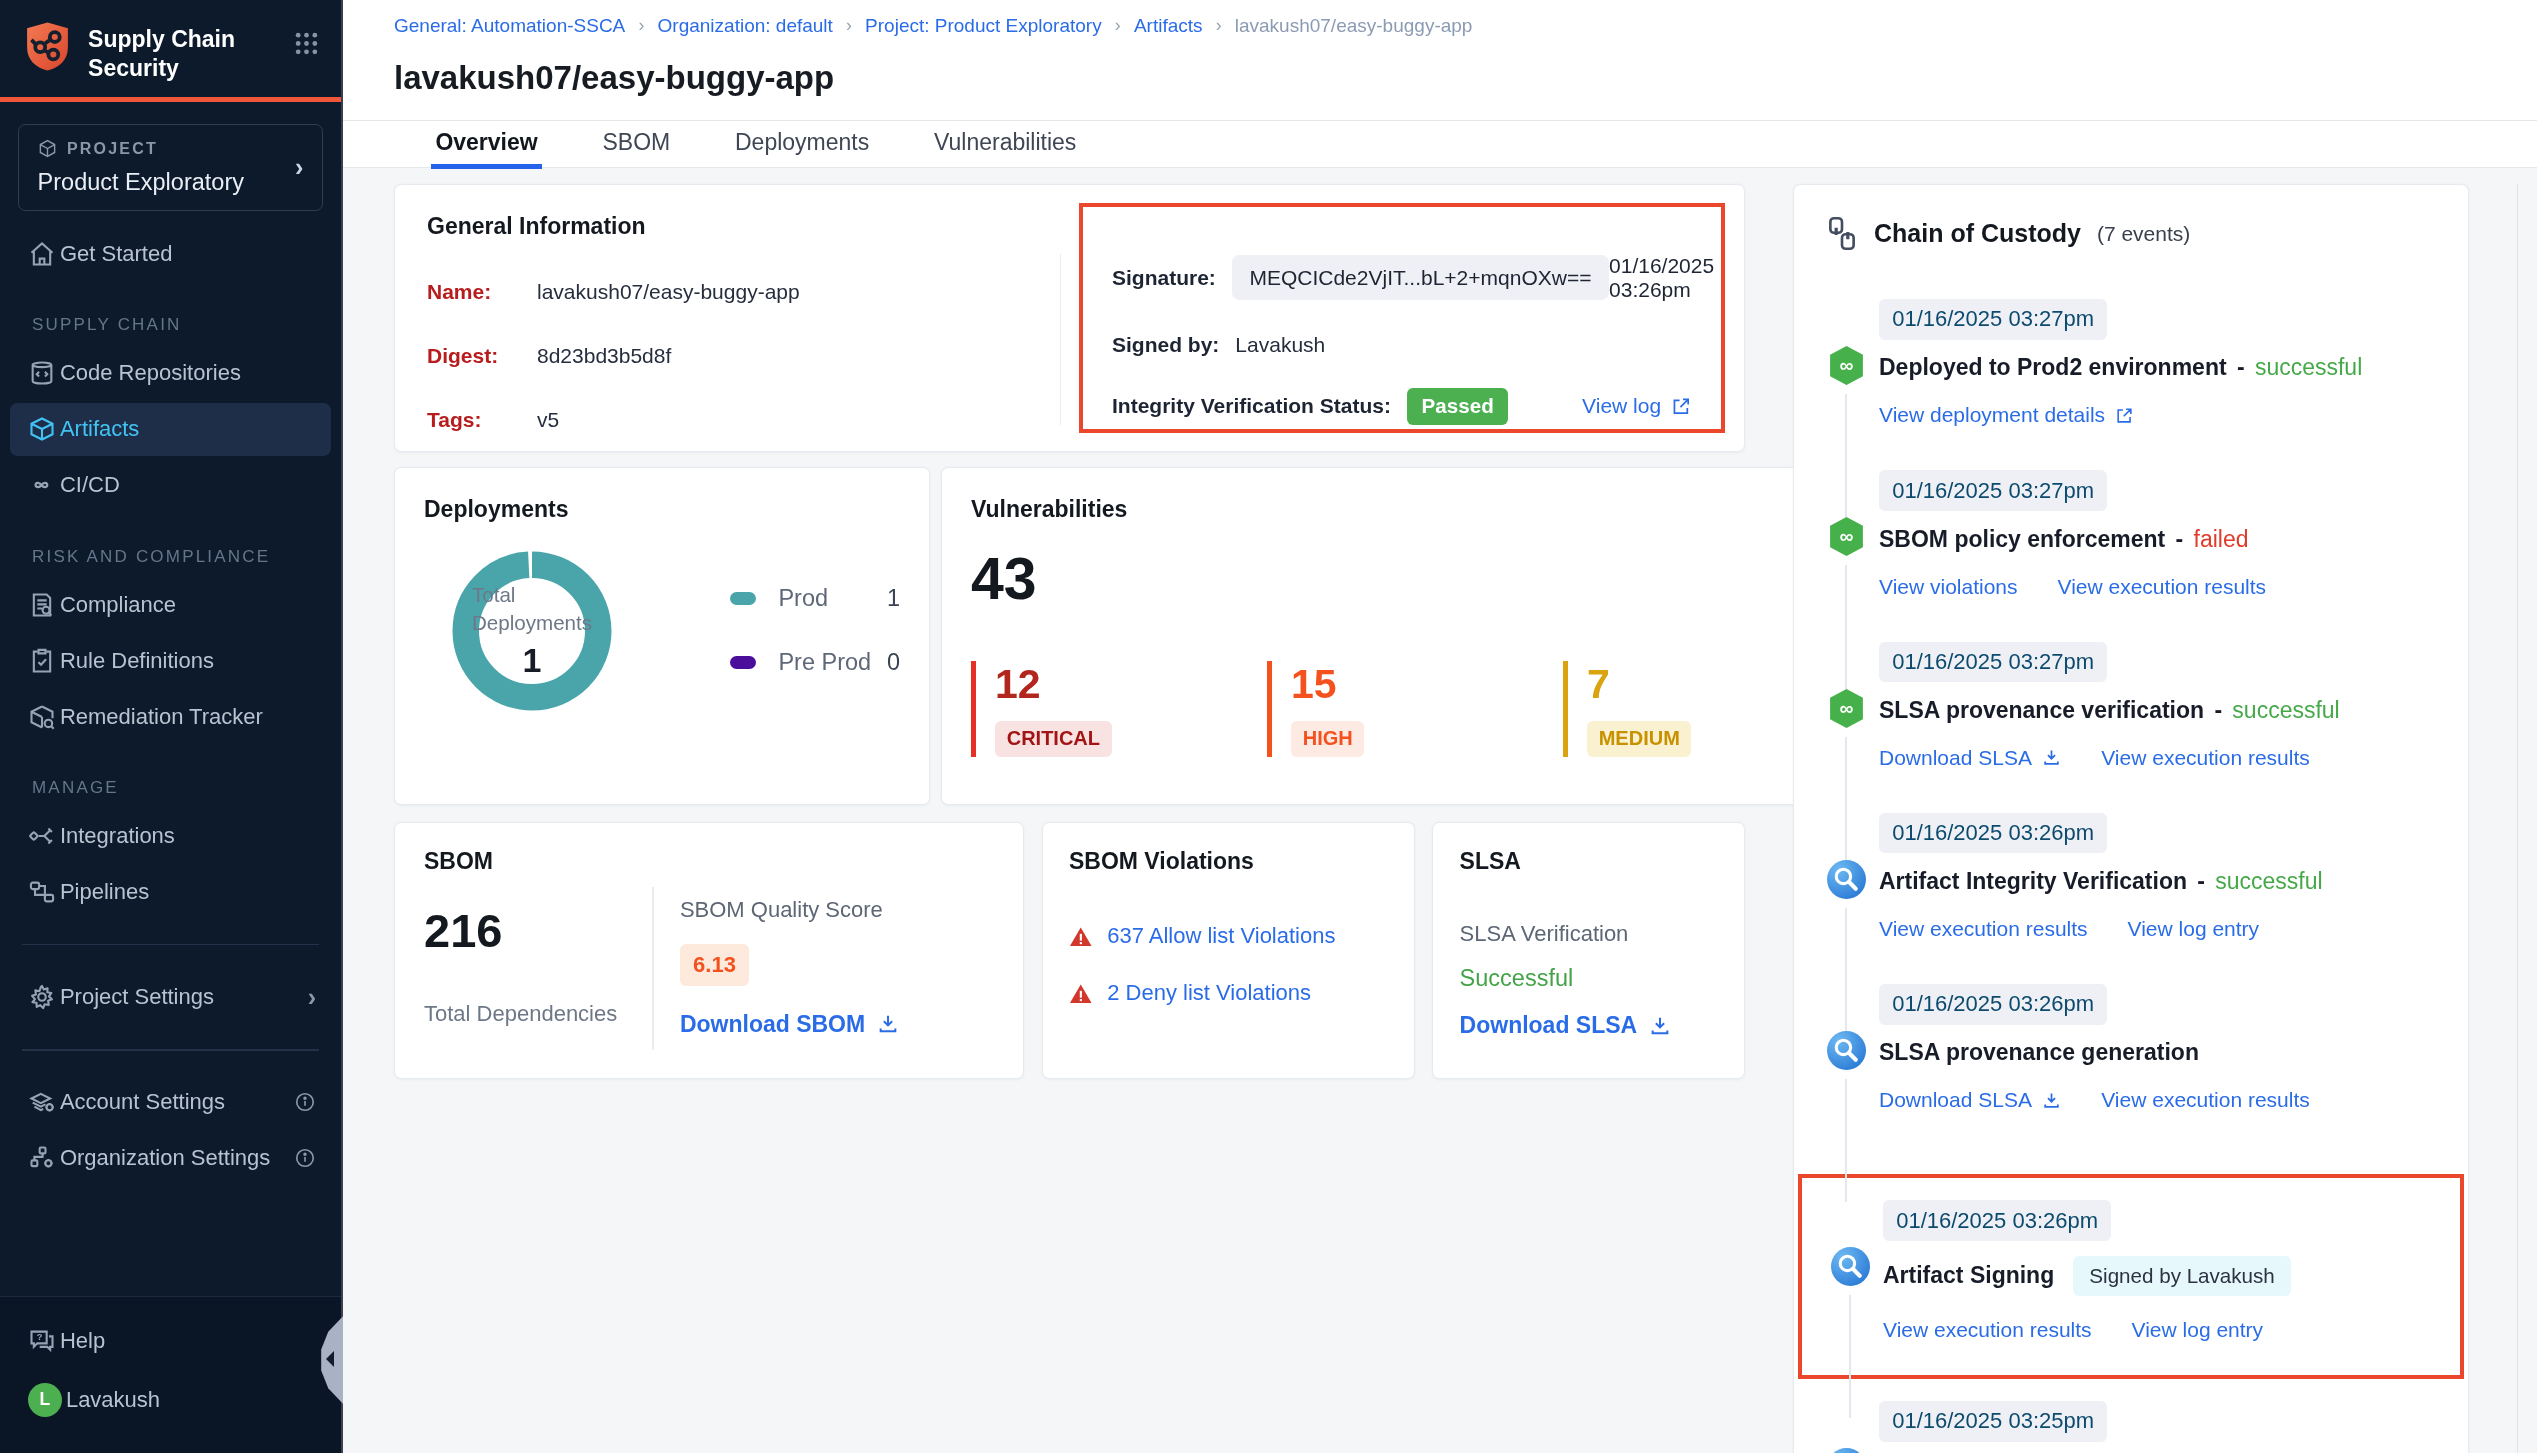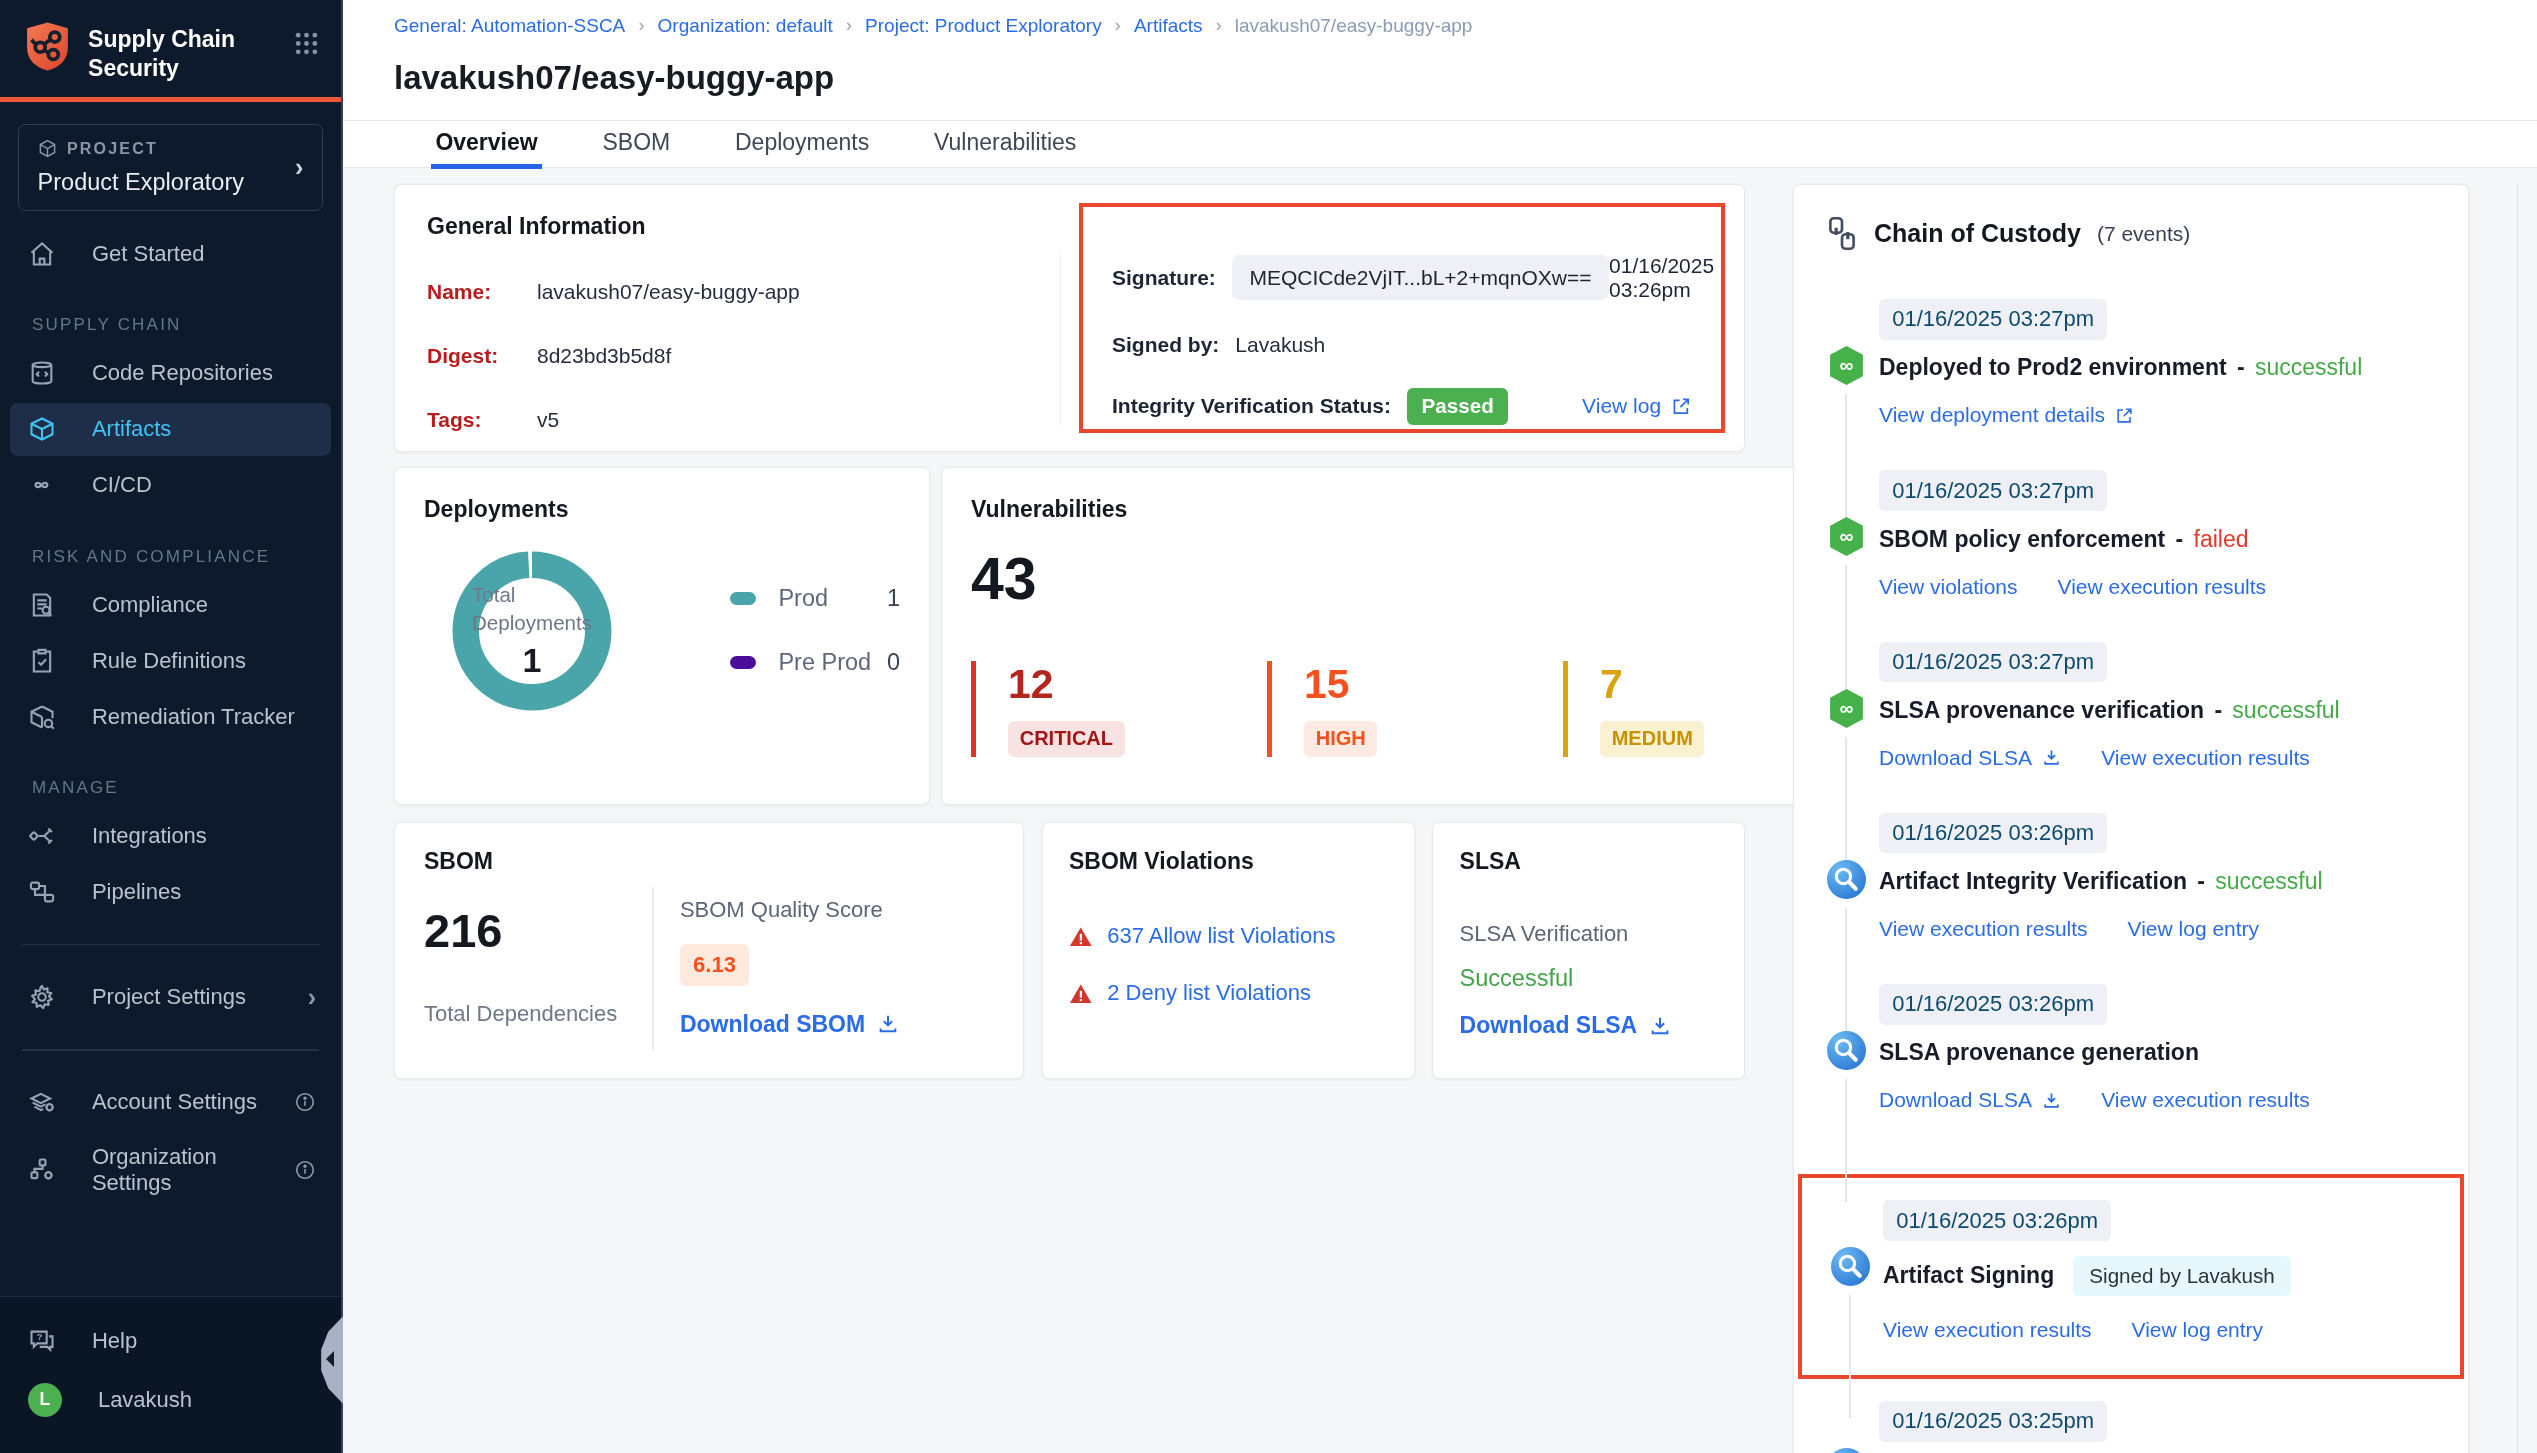--- a/index.html
+++ b/index.html
@@ -15,21 +15,21 @@
   .grid-icon{margin-left:auto;margin-top:10.3px;}
   .accent-bar{height:4.4px;background:#f0573a;}
   .project-box{margin:22px 17.6px 2.9px;border:1.5px solid #2e3d55;border-radius:7.3px;
                padding:14.7px 19px;display:flex;align-items:center;cursor:pointer;}
   .project-info{flex:1;}
   .project-eyebrow{display:flex;align-items:center;gap:10.3px;font-size:16px;font-weight:bold;
                    letter-spacing:2.2px;color:#8b97a9;}
   .project-name{font-size:23.5px;color:#e9eef5;margin-top:10.3px;}
   .chev{color:#cbd3df;font-size:25px;font-weight:bold;}
   nav{flex:1;padding:10.3px 0 0;}
-  .nav-item{display:flex;align-items:center;gap:36px;margin:2.9px 10.3px;padding:12.5px 14.7px 12.5px 17.6px;
+  .nav-item{display:flex;align-items:center;gap:4px;margin:2.9px 10.3px;padding:12.5px 14.7px 12.5px 17.6px;
             border-radius:7.3px;font-size:22px;color:#b9c3d0;cursor:pointer;}
   .nav-item .ic{width:28px;height:28px;flex:none;color:#97a3b4;}
   .nav-item.active{background:#1e2e49;color:#41c3f3;}
   .nav-item.active .ic{color:#41c3f3;}
   .right-adorn{margin-left:auto;color:#8b97a9;}
   .section-label{font-size:17px;letter-spacing:2.2px;color:#66758a;padding:32px 0 8.8px 32px;}
   .nav-divider{height:1.5px;background:#233248;margin:25px 22px;}
   .user-block{border-top:1.5px solid #1c2a3e;background:#0a1626;padding:14.7px 0 22px;}
   .avatar{width:34px;height:34px;border-radius:50%;background:#4caf50;color:#fff;display:flex;
           align-items:center;justify-content:center;font-size:17.6px;font-weight:bold;flex:none;}
@@ -87,21 +87,21 @@
                 justify-content:center;text-align:left;}
   .donut-lbl{font-size:20.6px;color:#6e7787;line-height:1.35;}
   .donut-num{font-size:34px;font-weight:bold;color:#171c26;margin-top:4.4px;}
   .legend{margin-left:106px;width:246px;}
   .legend-row{display:flex;align-items:center;font-size:23.5px;color:#5f6878;margin-top:37px;}
   .legend-row:first-child{margin-top:0;}
   .swatch{width:26.4px;height:13.2px;border-radius:6.6px;margin-right:22px;flex:none;}
   .legend-count{margin-left:auto;color:#3a4352;}
   .vuln-total{font-size:59px;font-weight:bold;color:#14181f;margin-top:22px;}
   .sev-row{display:flex;margin-top:48px;}
-  .sev{width:296px;border-left:5.1px solid;padding-left:32px;box-sizing:border-box;}
+  .sev{width:296px;border-left:5.1px solid;padding-left:19px;box-sizing:border-box;}
   .sev-num{font-size:41px;font-weight:bold;}
   .sev-badge{display:inline-block;margin-top:13.2px;font-size:20px;font-weight:bold;
              padding:6.6px 11.7px;border-radius:5.9px;}
 
   
   .row3{display:flex;gap:17.6px;margin-top:17.6px;}
   .sbom-card{width:630px;height:257px;padding:25px 29px;display:flex;flex-direction:column;}
   .sbom-body{display:flex;flex:1;}
   .sbom-left{width:228px;padding-top:28px;}
   .sbom-num{font-size:47px;font-weight:bold;color:#14181f;}

